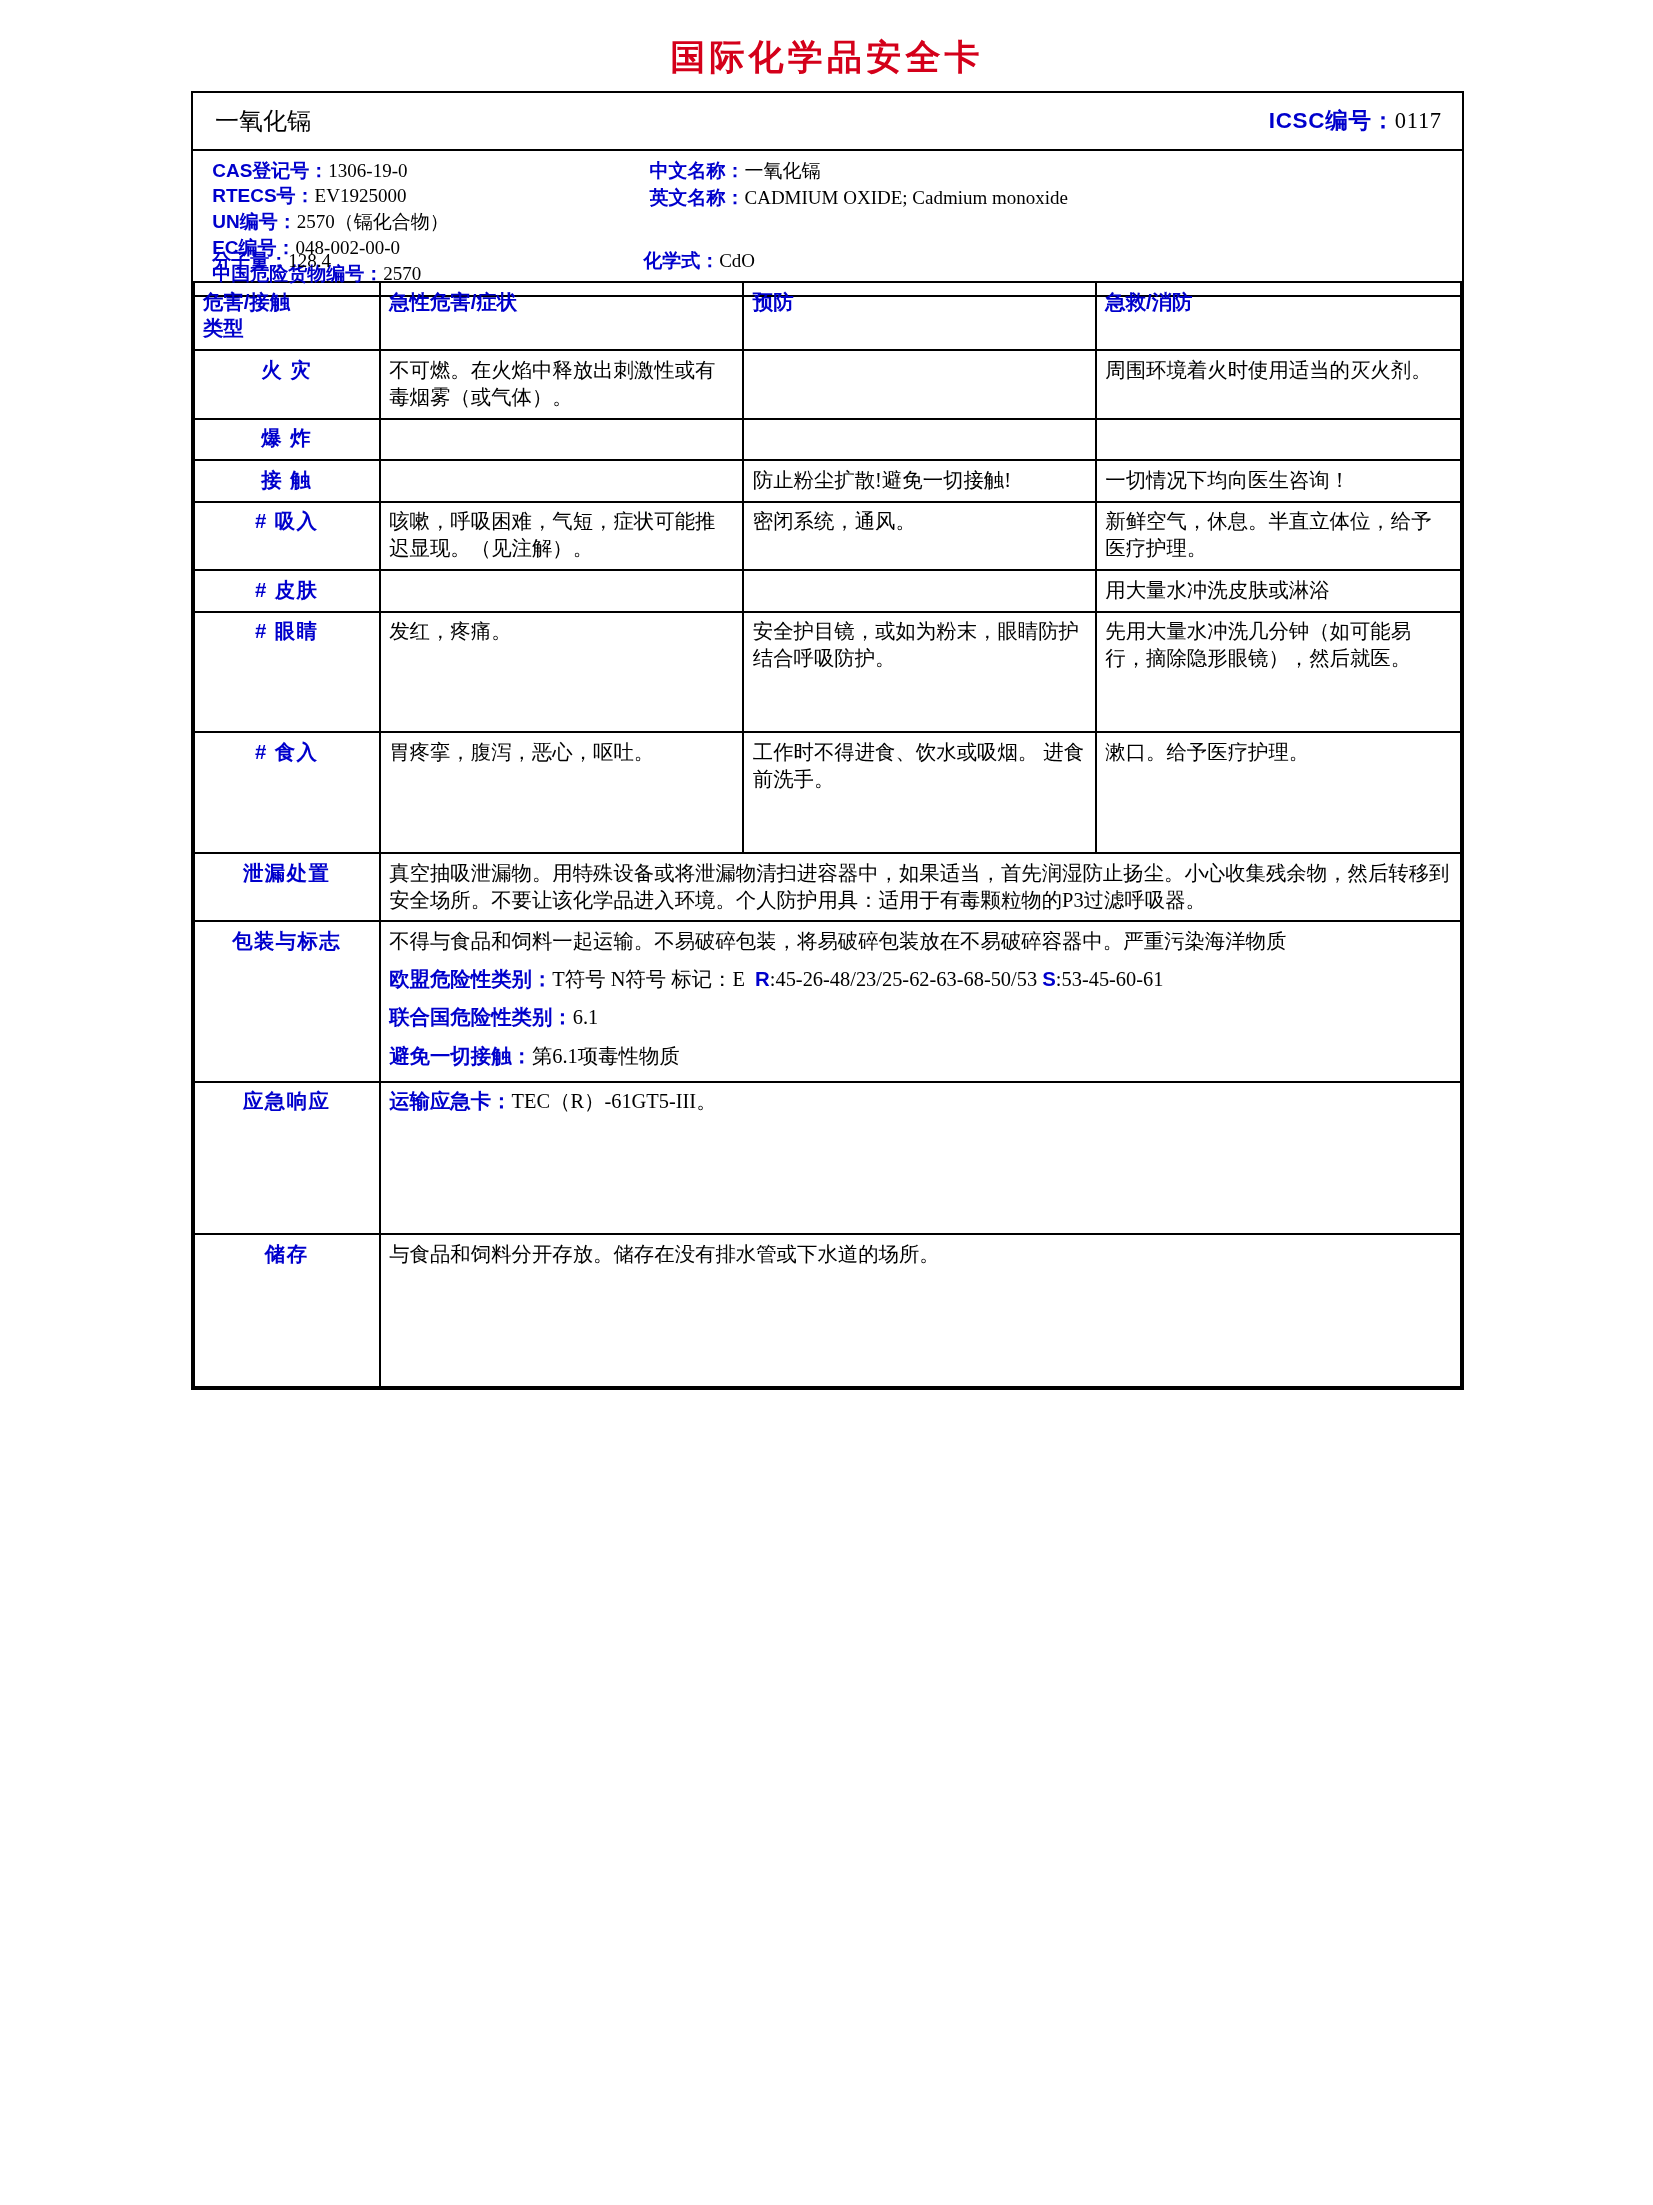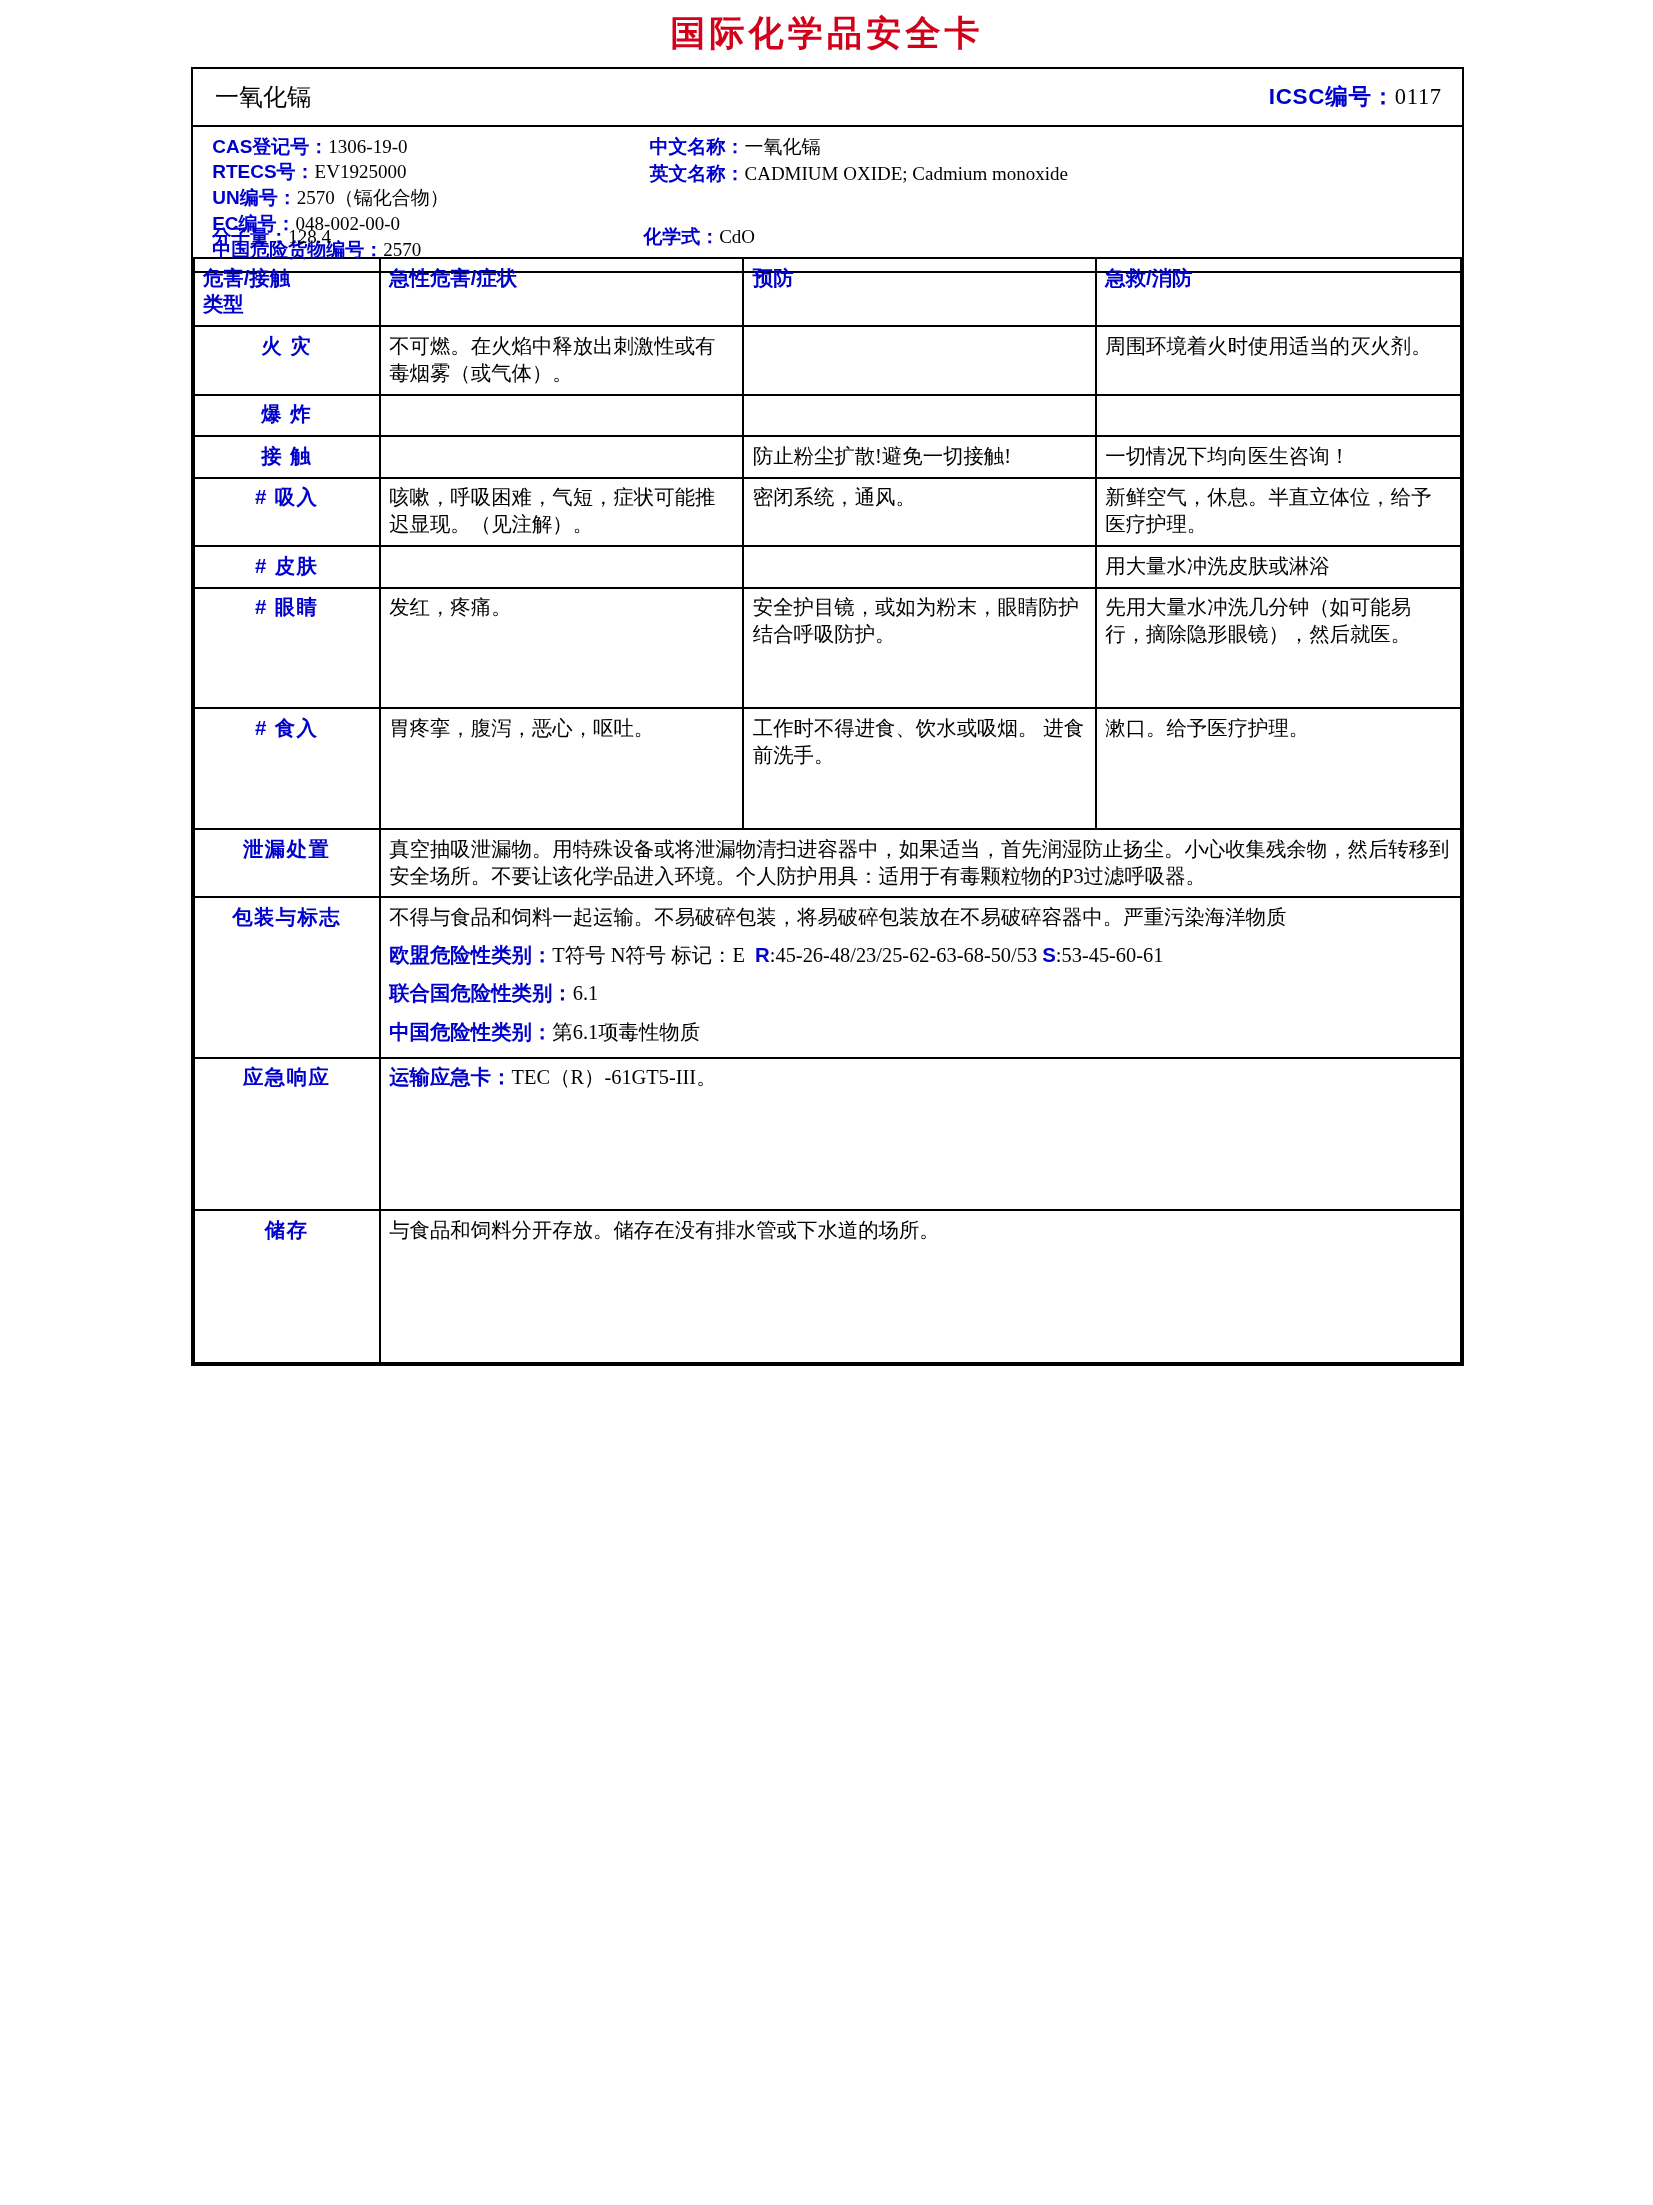--- a/index.html
+++ b/index.html
@@ -20,20 +20,21 @@
   }
   .main-title {
     text-align: center;
     color: #d4001a;
     font-family: "Liberation Sans", sans-serif;
     font-weight: bold;
     font-size: 35px;
     letter-spacing: 4.2px;
     padding-top: 9.8px;
     padding-bottom: 9.8px;
+    margin-top: 24px;
   }
   .card {
     margin: 0 auto;
     width: 1273px;
     border: 2.1px solid #000000;
     box-sizing: border-box;
   }
   
   .hdr-row {
     display: flex;
@@ -274,21 +275,21 @@
           <td class="cat">包装与标志</td>
           <td colspan="3">
             <div class="pk-line">不得与食品和饲料一起运输。不易破碎包装，将易破碎包装放在不易破碎容器中。严重污染海洋物质</div>
             <div class="pk-line pk-gap">
               <span class="blue-lbl">欧盟危险性类别：</span><span>T符号 N符号 标记：E</span>&nbsp;&nbsp;<span class="blue-lbl">R</span><span>:45-26-48/23/25-62-63-68-50/53</span> <span class="blue-lbl">S</span><span>:53-45-60-61</span>
             </div>
             <div class="pk-line pk-gap">
               <span class="blue-lbl">联合国危险性类别：</span><span>6.1</span>
             </div>
             <div class="pk-line pk-gap">
-              <span class="blue-lbl">中国危险性类别：</span><span>第6.1项毒性物质</span>
+              <span class="blue-lbl">避免一切接触：</span><span>第6.1项毒性物质</span>
             </div>
           </td>
         </tr>
 
         <tr>
           <td class="cat tall-2">应急响应</td>
           <td colspan="3">
             <span class="blue-lbl">运输应急卡：</span><span>TEC（R）-61GT5-III。</span>
           </td>
         </tr>

